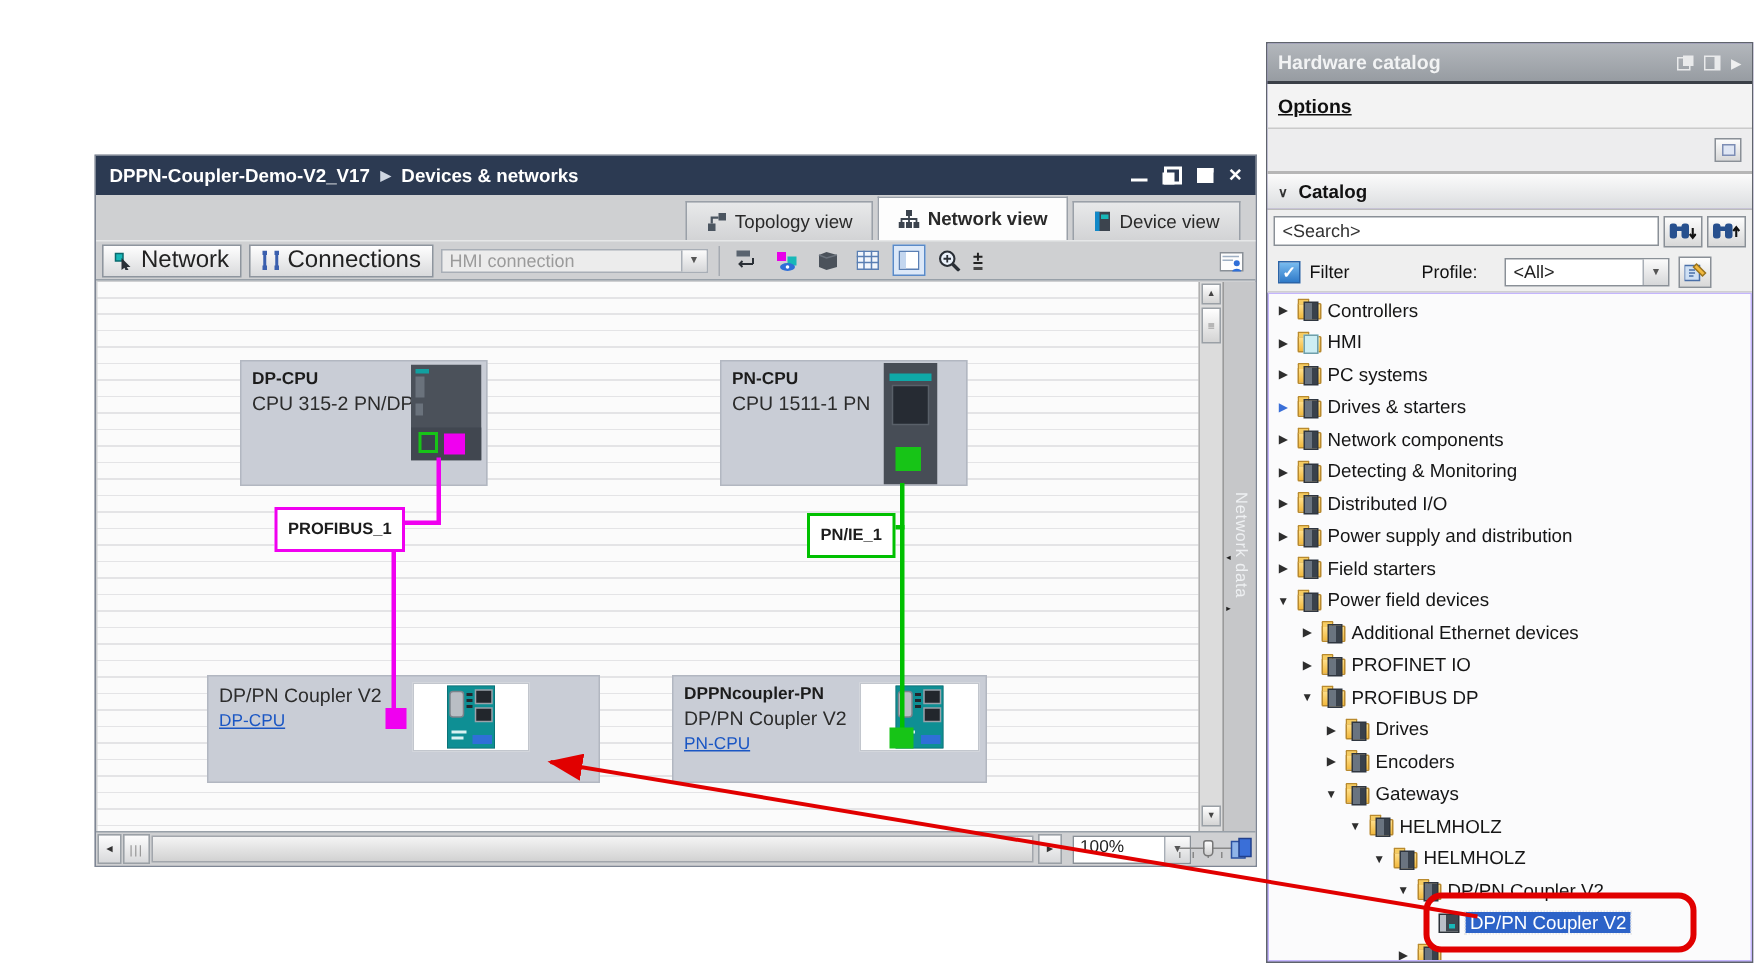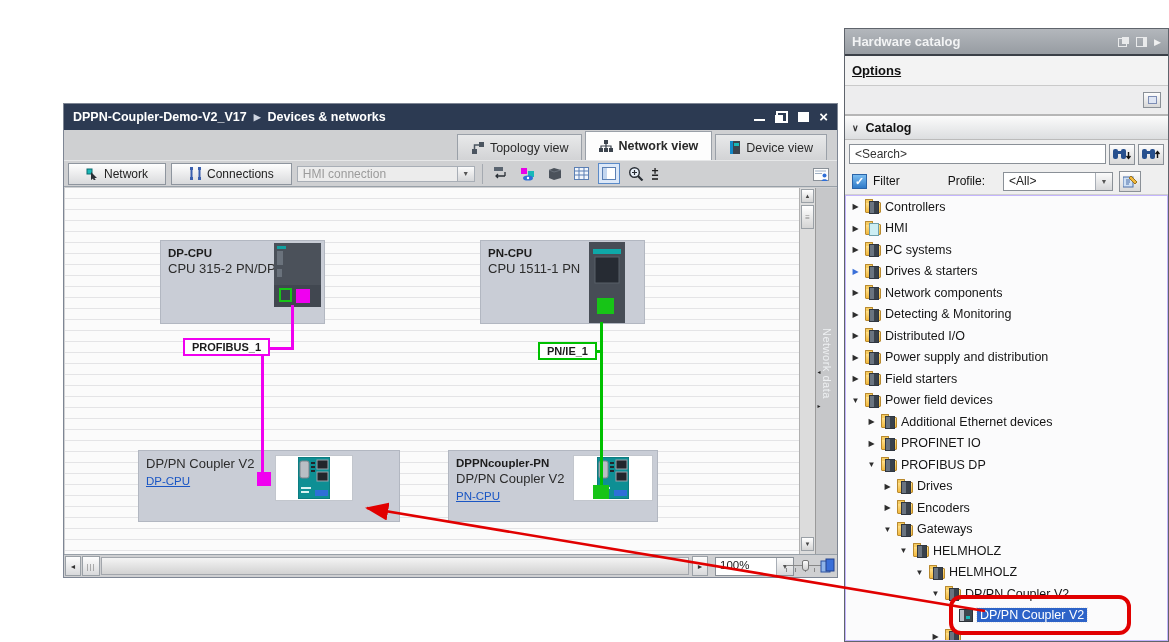--- a/index.html
+++ b/index.html
@@ -22,21 +22,21 @@
 
   .tabrow { height:30px; display:flex; justify-content:flex-end; align-items:flex-end;
             background:#cfd0d2; padding-right:10px; }
   .tab { display:flex; align-items:center; gap:5px; height:26px; padding:0 13px;
          background:linear-gradient(#e8e9ea,#d2d3d5); border:1px solid #9aa0a8; border-bottom:none;
          font-size:12.5px; color:#2a2a2a; margin-left:3px; }
   .tab.active { background:#fdfdfd; font-weight:bold; height:29px; }
 
   .toolbar { height:27px; display:flex; align-items:center; gap:5px; padding:0 4px;
              background:#cfd0d2; border-top:1px solid #e6e7e8; border-bottom:1px solid #98a0a8; position:relative; }
-  .tbtn { display:flex; align-items:center; gap:5px; height:22px; padding:0 17px; font-size:12px; color:#222;
+  .tbtn { display:flex; align-items:center; gap:5px; height:22px; padding:0 7px; font-size:16px; color:#222;
           background:linear-gradient(#fefefe,#d9dadc); border:1px solid #8e959e; }
   .combo { width:178px; height:16px; background:#ececec; border:1px solid #a8aeb6; display:flex; align-items:center; }
   .combo .val { flex:1; font-size:12px; color:#9b9b9b; padding:0 5px; white-space:nowrap; overflow:hidden; }
   .dbtn { width:17px; height:100%; background:linear-gradient(#fbfbfb,#d6d7d9); border-left:1px solid #a8aeb6;
           display:flex; align-items:center; justify-content:center; font-size:7px; color:#555; }
   .vsep { width:1px; height:20px; background:#a5aab1; margin:0 2px; }
   .icnbtn { width:22px; height:21px; display:flex; align-items:center; justify-content:center; border:1px solid transparent; }
   .icnbtn.sel { border:1px solid #5a8ac8; background:#dce8f8; }
   .pm { font-size:12px; font-weight:bold; color:#222; border-bottom:2px solid #444; line-height:11px; }
   .tb-right { position:absolute; right:5px; top:3px; }
@@ -46,21 +46,21 @@
 
   .plate { position:absolute; background:#c9cdd6; border:1px solid #b2b7c1; padding:5px 0 0 7px; }
   .pname { font-weight:bold; font-size:11.5px; color:#1c1c1c; line-height:15px; }
   .ptype { font-size:13px; color:#2c2c2c; line-height:15px; }
   .plink { font-size:11.5px; color:#1a56c4; text-decoration:underline; line-height:19px; display:inline-block; }
   .devsvg { position:absolute; }
   .imgbox { position:absolute; background:#fff; border:1px solid #c2c6cd; display:flex; align-items:center; justify-content:center; }
 
   .vline,.hline { position:absolute; z-index:2; }
   .netlabel { position:absolute; z-index:4; background:#fff; font-size:11px; font-weight:bold; color:#1c1c1c;
-              padding:1px 7px; white-space:nowrap; }
+              padding:7px 7px; white-space:nowrap; }
   .port { position:absolute; z-index:5; }
 
   .vscroll { position:absolute; right:22px; top:84px; width:16px; height:366px; background:#dcdcdc; border-left:1px solid #b0b0b0; }
   .sb { position:absolute; left:1px; width:13px; background:linear-gradient(#ffffff,#d4d4d4); border:1px solid #9aa0a6;
         display:flex; align-items:center; justify-content:center; font-size:6px; color:#444; }
   .sidestrip { position:absolute; right:0; top:84px; width:22px; height:366px; background:#c6c7c9; border-left:1px solid #9a9a9a; }
   .vtext { position:absolute; top:140px; left:5px; writing-mode:vertical-rl; font-size:11px; color:#eef0f2; letter-spacing:.5px; }
   .stripbtn { position:absolute; left:-1px; width:8px; height:16px; font-size:5px; color:#222; display:flex; align-items:center; justify-content:center; }
 
   .bottombar { position:absolute; left:0; bottom:0; width:773px; height:23px; background:#cfd0d2; border-top:1px solid #98a0a8; }

